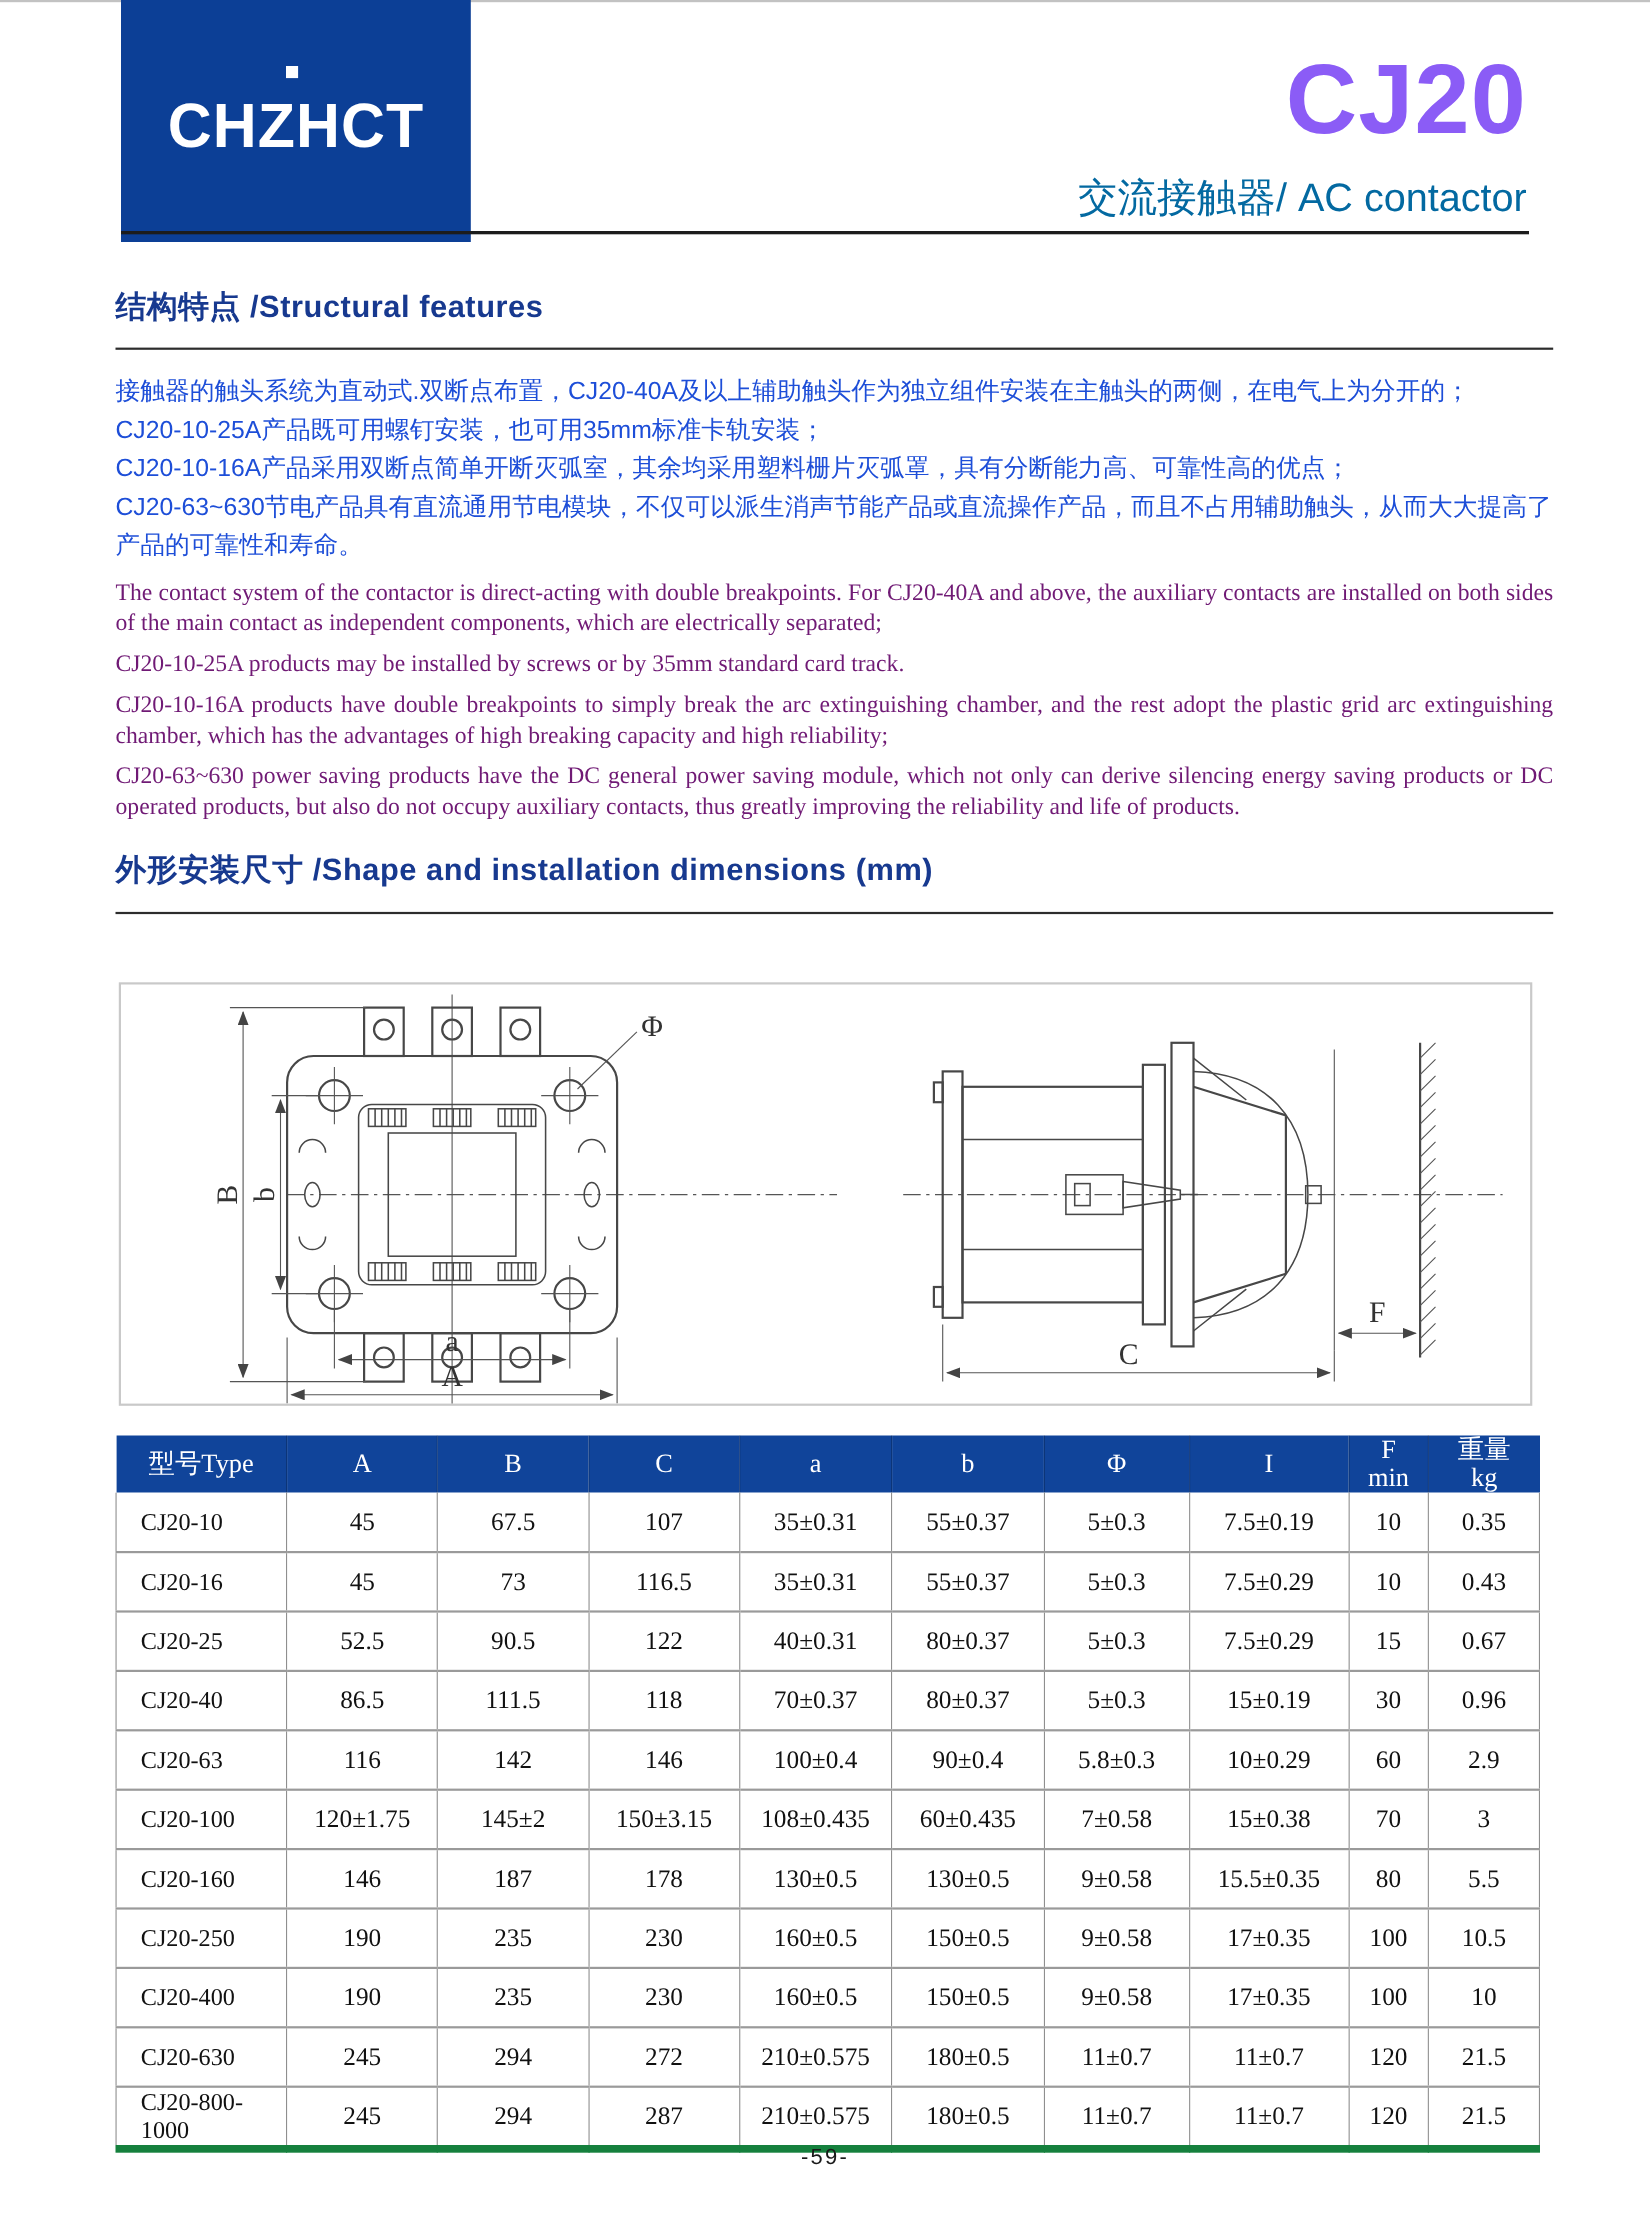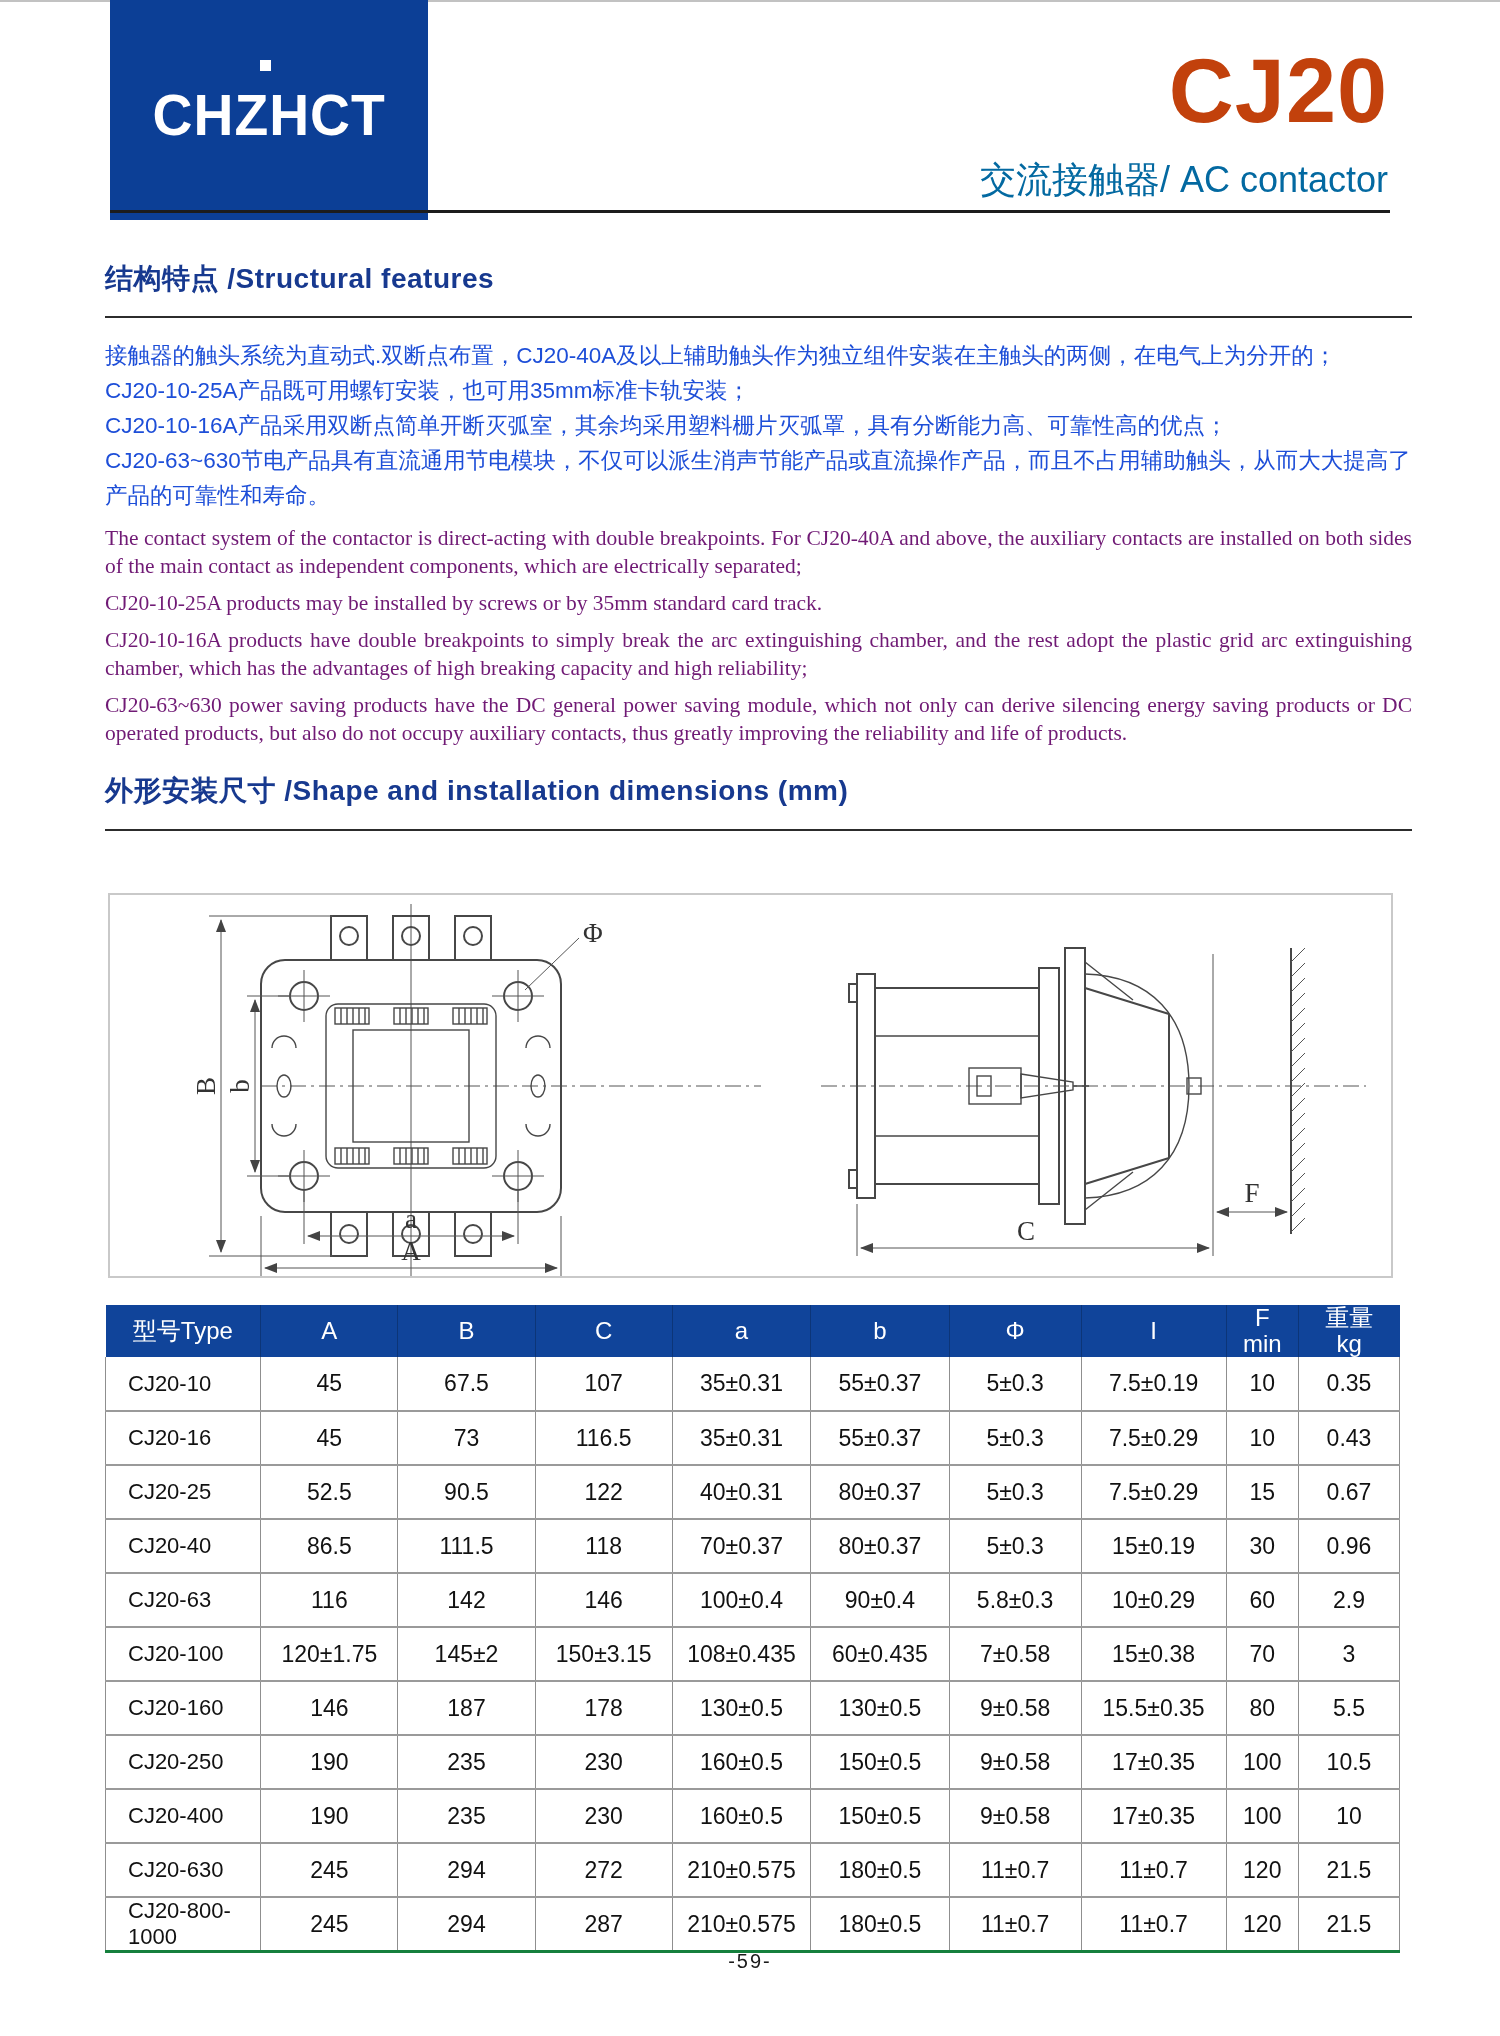--- a/index.html
+++ b/index.html
@@ -4,21 +4,21 @@
 <style>
   * { margin:0; padding:0; box-sizing:border-box; }
   html,body { width:1500px; height:2036px; background:#ffffff; font-family:"Liberation Sans",sans-serif; color:#1a1a1a; }
   .page { position:relative; width:1500px; height:2036px; overflow:hidden; background:#ffffff; }
   .top-edge { position:absolute; left:0; right:0; top:0; height:2px; background:#c2c2c2; }
 
   
   .logo-box { position:absolute; left:110px; top:0; width:318px; height:220px; background:#0c3f96; display:flex; align-items:center; justify-content:center; }
   .logo-text { color:#ffffff; font-size:57px; font-weight:bold; letter-spacing:1px; transform:scaleX(.97); padding-top:10px; }
   .logo-dot { position:absolute; left:150px; top:60px; width:11px; height:11px; background:#ffffff; }
-  .product-code { position:absolute; right:112px; top:40px; font-size:90px; font-weight:bold; color:#c2410c; letter-spacing:1px; }
+  .product-code { position:absolute; right:112px; top:40px; font-size:90px; font-weight:bold; color:#8b5cf6; letter-spacing:1px; }
   .subtitle { position:absolute; right:112px; top:156px; font-size:36px; color:#0369a1; }
   .header-rule { position:absolute; left:110px; right:110px; top:210px; height:3px; background:#1c1c1c; }
 
   
   .sec-title { position:absolute; left:105px; font-size:28px; font-weight:bold; color:#17398f; letter-spacing:.5px; }
   .sec-title.structural { top:260px; }
   .sec-title.dimensions { top:772px; }
   .sec-underline { position:absolute; left:105px; right:88px; height:2px; background:#2c2c2c; }
   .u1 { top:316px; } .u2 { top:829px; }
 
@@ -36,21 +36,21 @@
   svg text   { font-family:"Liberation Serif",serif; font-size:27px; fill:#333; }
 
   
   .dim-table { position:absolute; left:105px; top:1305px; width:1295px; border-collapse:collapse; table-layout:fixed; }
   .dim-table th { background:#10449a; color:#ffffff; font-weight:normal; font-size:24px; height:48px; text-align:center; vertical-align:middle; white-space:pre-line; line-height:26px; border-right:1px solid rgba(0,0,0,.22); }
   .dim-table th:last-child { border-right:none; }
   .dim-table td { height:54px; background:#ffffff; font-size:23px; text-align:center; vertical-align:middle; border-top:2px solid #9a9a9a; border-right:1px solid #8f8f8f; color:#111; }
   .dim-table td:last-child { border-right:1px solid #8f8f8f; }
   .dim-table tr td:first-child { text-align:left; padding-left:22px; font-size:22px; border-left:1px solid #8f8f8f; }
   .dim-table tbody tr:first-child td { border-top:none; }
-  .dim-table { border-bottom:3px solid #15803d; }
+  .dim-table { border-bottom:7px solid #15803d;font-family:Liberation Serif, serif; }
 
   .page-number { position:absolute; left:0; right:0; top:1950px; text-align:center; font-size:20px; letter-spacing:2px; color:#1a1a1a; }
 </style>
 </head>
 <body>
 
 <div class="page">
   <div class="top-edge"></div>
 
   <div class="logo-box">

